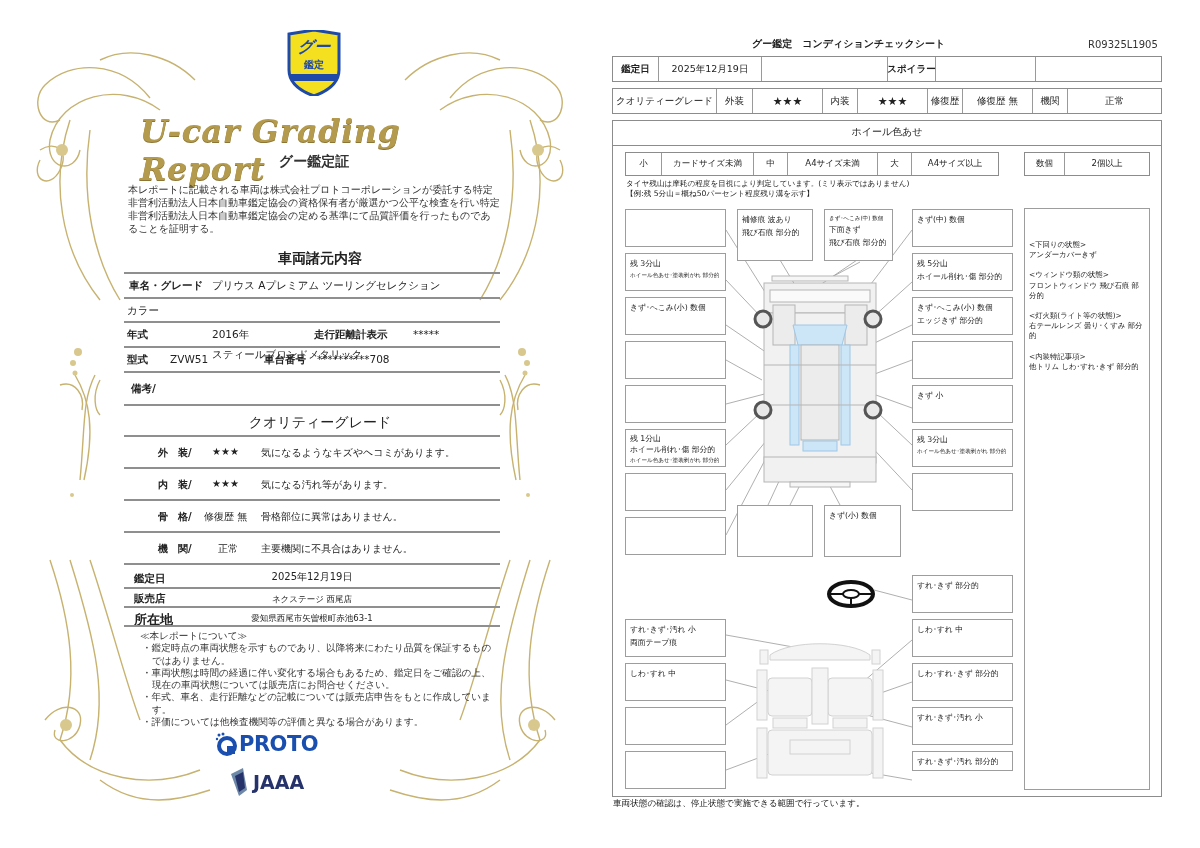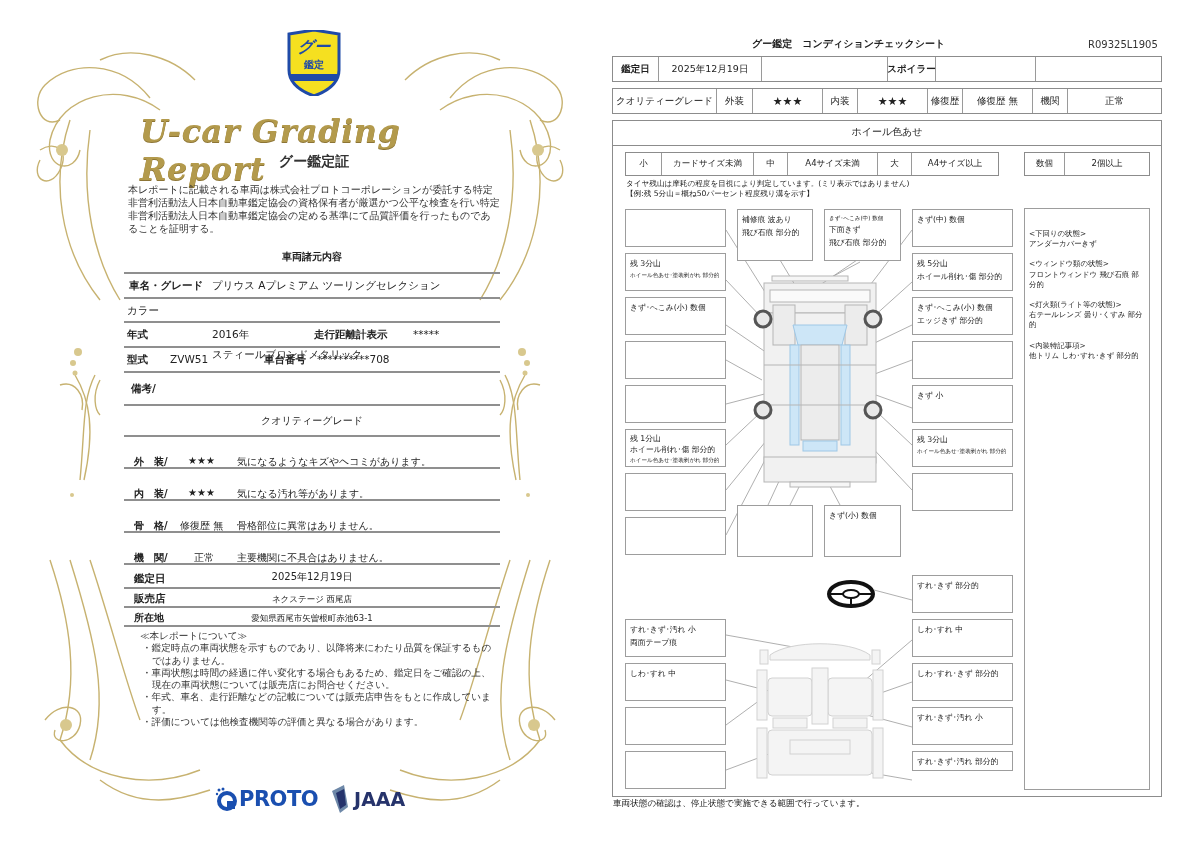--- a/index.html
+++ b/index.html
@@ -13,31 +13,31 @@
   .gold-fill { fill: #d8c88e; }
   .badge { position: absolute; left: 285px; top: 30px; width: 58px; height: 66px; }
   .title-script {
     position: absolute; left: 140px; top: 112px; width: 340px; 
     font-family: "DejaVu Serif", serif; font-style: italic; font-weight: bold;
     font-size: 32px; color: #b39a4c; letter-spacing: 0.5px;
     text-shadow: 0 1px 0 #8d7535;
   }
   .cert-sub { position: absolute; left: 0; width: 628px; top: 153px; text-align: center; font-size: 14px; font-weight: bold; color: #333; }
   .intro { position: absolute; left: 128px; top: 183px; width: 372px; font-family: "DejaVu Serif", serif; font-size: 10px; line-height: 13px; color: #333; }
-  .section-h { position: absolute; left: 124px; width: 376px; text-align: center; font-size: 10px; color: #222; font-weight: bold; }
+  .section-h { position: absolute; left: 132px; width: 376px; text-align: center; font-size: 14px; color: #222; font-weight: bold; }
   .spec-row { position: absolute; left: 124px; width: 376px; height: 24px; border-top: 2px solid #8f8f8f; font-size: 10.5px; color: #222; }
   .spec-row span { position: absolute; top: 5px; white-space: nowrap; }
   .bottom-line { position: absolute; left: 124px; width: 376px; border-top: 2px solid #8f8f8f; }
   .q-row { position: absolute; left: 124px; width: 376px; height: 32px; border-top: 2px solid #8f8f8f; font-size: 10px; color: #222; }
-  .q-row span { position: absolute; top: 18px; white-space: nowrap; }
+  .q-row span { position: absolute; top: 9px; white-space: nowrap; margin-left: 24px; }
   .d-row { position: absolute; left: 124px; width: 376px; height: 19px; border-top: 2px solid #8f8f8f; font-size: 10px; }
   .d-row span { position: absolute; top: 3px; white-space: nowrap; }
   .notes { position: absolute; left: 140px; top: 630px; width: 360px; font-family: "DejaVu Serif", serif; font-size: 9.6px; line-height: 12.3px; color: #333; }
   .notes li { list-style: none; padding-left: 12px; text-indent: -10px; }
-  .logos { position: absolute; left: 215px; top: 784px; height: 30px; display: flex; align-items: center; gap: 12px; }
+  .logos { position: absolute; left: 215px; top: 732px; height: 30px; display: flex; align-items: center; gap: 12px; flex-direction: column; }
   .proto-text { font-family: "DejaVu Sans", sans-serif; font-weight: bold; font-size: 21px; color: #1a4fb0; letter-spacing: -0.5px; }
   .jaaa-text { font-family: "DejaVu Sans", sans-serif; font-weight: bold; font-size: 19px; color: #26336b; }
   .tbl { position: absolute; border: 1.5px solid #8c8c8c; display: flex; font-size: 9.5px; }
   .tbl .c { border-right: 1px solid #9a9a9a; display: flex; align-items: center; justify-content: center; white-space: nowrap; }
   .tbl .c:last-child { border-right: none; }
   .frame { position: absolute; left: 612px; top: 120px; width: 550px; height: 677px; border: 1.5px solid #8c8c8c; }
   .frame-head { position: absolute; left: 612px; top: 120px; width: 550px; height: 26px; border-bottom: 1.5px solid #8c8c8c; text-align: center; font-size: 10px; line-height: 24px; }
   .tire-note { position: absolute; left: 626px; top: 179px; font-size: 7.6px; line-height: 10px; color: #222; }
   .box { position: absolute; border: 1px solid #9d9d9d; background: #fff; font-size: 7.8px; line-height: 13px; padding: 3px 4px; color: #222; }
   .box .tiny { font-size: 5.6px; line-height: 10px; display: block; }
@@ -177,21 +177,21 @@
 
   <div class="d-row" style="top:563px;height:24px;">
     <span style="left:10px;top:7px;font-weight:bold;font-size:10.5px;">鑑定日</span>
     <span style="left:0;width:376px;text-align:center;top:5px;">2025年12月19日</span>
   </div>
   <div class="d-row" style="top:587px;">
     <span style="left:10px;font-weight:bold;font-size:10.5px;">販売店</span>
     <span style="left:0;width:376px;text-align:center;font-size:8.5px;top:5px;">ネクステージ 西尾店</span>
   </div>
   <div class="d-row" style="top:606px;">
-    <span style="left:10px;font-weight:bold;font-size:10px;">所在地</span>
+    <span style="left:10px;font-weight:bold;font-size:13px;">所在地</span>
     <span style="left:0;width:376px;text-align:center;font-size:8.5px;top:5px;">愛知県西尾市矢曽根町赤池63-1</span>
   </div>
   <div class="bottom-line" style="top:625px;"></div>
 
   <div class="notes">
     <div>≪本レポートについて≫</div>
     <ul>
       <li>・鑑定時点の車両状態を示すものであり、以降将来にわたり品質を保証するものではありません。</li>
       <li>・車両状態は時間の経過に伴い変化する場合もあるため、鑑定日をご確認の上、現在の車両状態については販売店にお問合せください。</li>
       <li>・年式、車名、走行距離などの記載については販売店申告をもとに作成しています。</li>
@@ -314,21 +314,21 @@
       <circle cx="763" cy="410" r="8"></circle>
       <circle cx="873" cy="410" r="8"></circle>
     </g>
   </svg>
 
   <div class="box" style="left:625px;top:209px;width:101px;height:38px;"><span></span></div>
   <div class="box" style="left:737px;top:209px;width:76px;height:52px;">
     <div>補修痕 波あり</div>
     <div>飛び石痕 部分的</div>
   </div>
-  <div class="box" style="left:824px;top:209px;width:77px;height:52px;">
+  <div class="box" style="left:824px;top:209px;width:69px;height:52px;">
     <span class="tiny">きず･へこみ(中) 数個</span>
     <div>下面きず</div>
     <div>飛び石痕 部分的</div>
   </div>
   <div class="box" style="left:912px;top:209px;width:101px;height:38px;">
       <div>きず(中) 数個</div>
     </div>
 
   <div class="box" style="left:625px;top:253px;width:101px;height:38px;">
     <div>残 3分山</div>
@@ -368,21 +368,21 @@
   <div class="box" style="left:625px;top:473px;width:101px;height:38px;"><span></span></div>
   <div class="box" style="left:912px;top:473px;width:101px;height:38px;"><span></span></div>
 
   <div class="box" style="left:625px;top:517px;width:101px;height:38px;"><span></span></div>
   <div class="box" style="left:737px;top:505px;width:76px;height:52px;"><span></span></div>
   <div class="box" style="left:824px;top:505px;width:77px;height:52px;">
       <div>きず(小) 数個</div>
     </div>
 
   <div class="special">
-    <div class="blk" style="margin-top:16px;">
+    <div class="blk" style="margin-top:27px;">
       <div>&lt;下回りの状態&gt;</div>
       <div>アンダーカバーきず</div>
     </div>
     <div class="blk">
       <div>&lt;ウィンドウ類の状態&gt;</div>
       <div>フロントウィンドウ 飛び石痕 部分的</div>
     </div>
     <div class="blk">
       <div>&lt;灯火類(ライト等の状態)&gt;</div>
       <div>右テールレンズ 曇り･くすみ 部分的</div>

